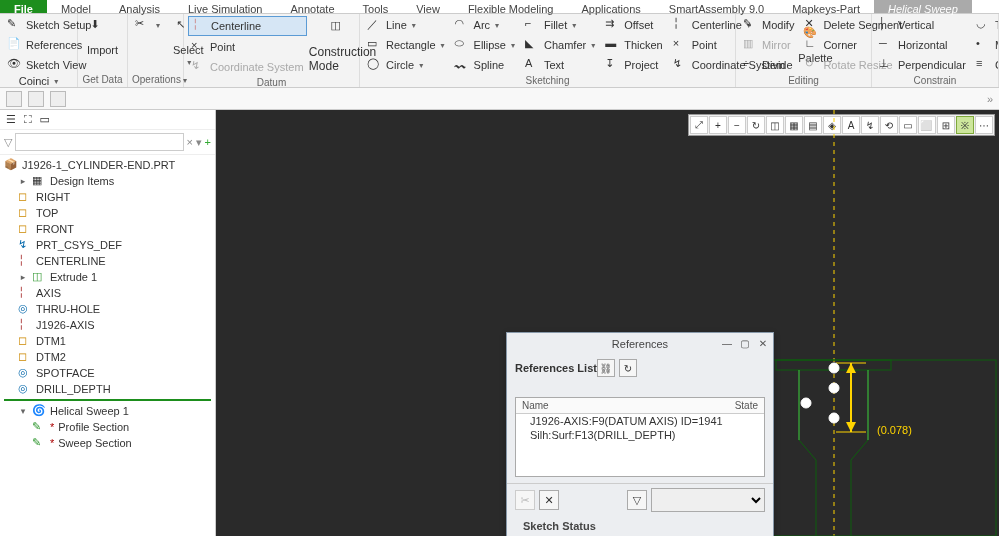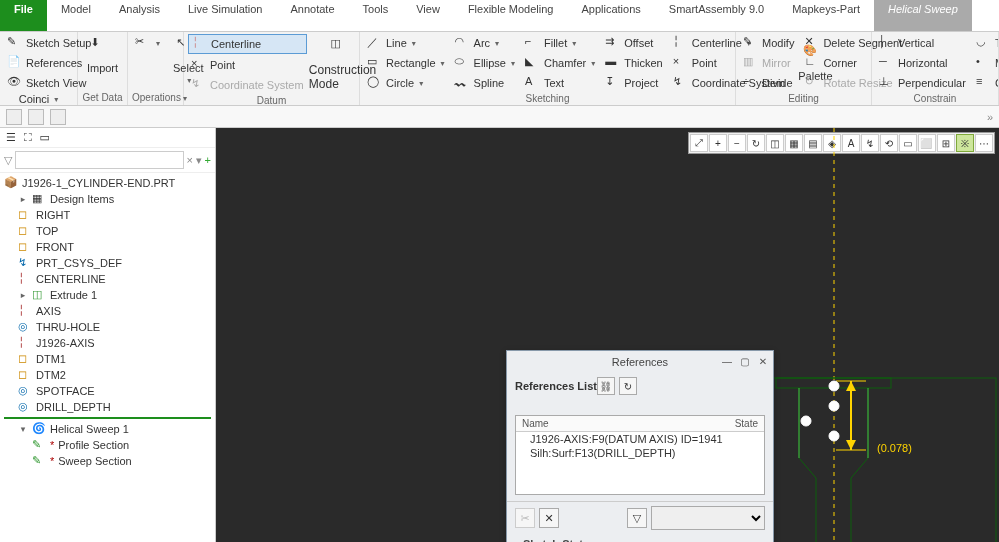--- a/index.html
+++ b/index.html
@@ -1,19 +1,19 @@
 <!DOCTYPE html>
 <html><head>
 <meta charset="utf-8">
 <style>
 * { box-sizing: border-box; margin: 0; padding: 0; font-family: "Segoe UI", Arial, sans-serif; }
 body { width: 999px; height: 542px; overflow: hidden; background: #fff; font-size: 11px; color: #333; }
 
 
-.tabs { display: flex; height: 32px; background: #fff; border-bottom: 1px solid #ccc; }
+.tabs { display: flex; height: 14px; background: #fff; border-bottom: 1px solid #ccc; }
 .tab { padding: 3px 14px; cursor: pointer; color: #444; white-space: nowrap; font-size: 11px; }
 .tab.file { background: #1d8e1d; color: #fff; font-weight: bold; }
 .tab.active-it { background: #aaa; color: #fff; font-style: italic; }
 
 
 .ribbon { display: flex; height: 74px; border-bottom: 1px solid #ccc; background: #f3f3f3; }
 .ribbon-group { border-right: 1px solid #ddd; padding: 2px 4px; display: flex; flex-direction: column; justify-content: space-between; }
 .ribbon-title { text-align: center; color: #666; font-size: 10px; padding-top: 1px; }
 .ribbon-rows { display: flex; gap: 4px; }
 .ribbon-col { display: flex; flex-direction: column; gap: 2px; }

